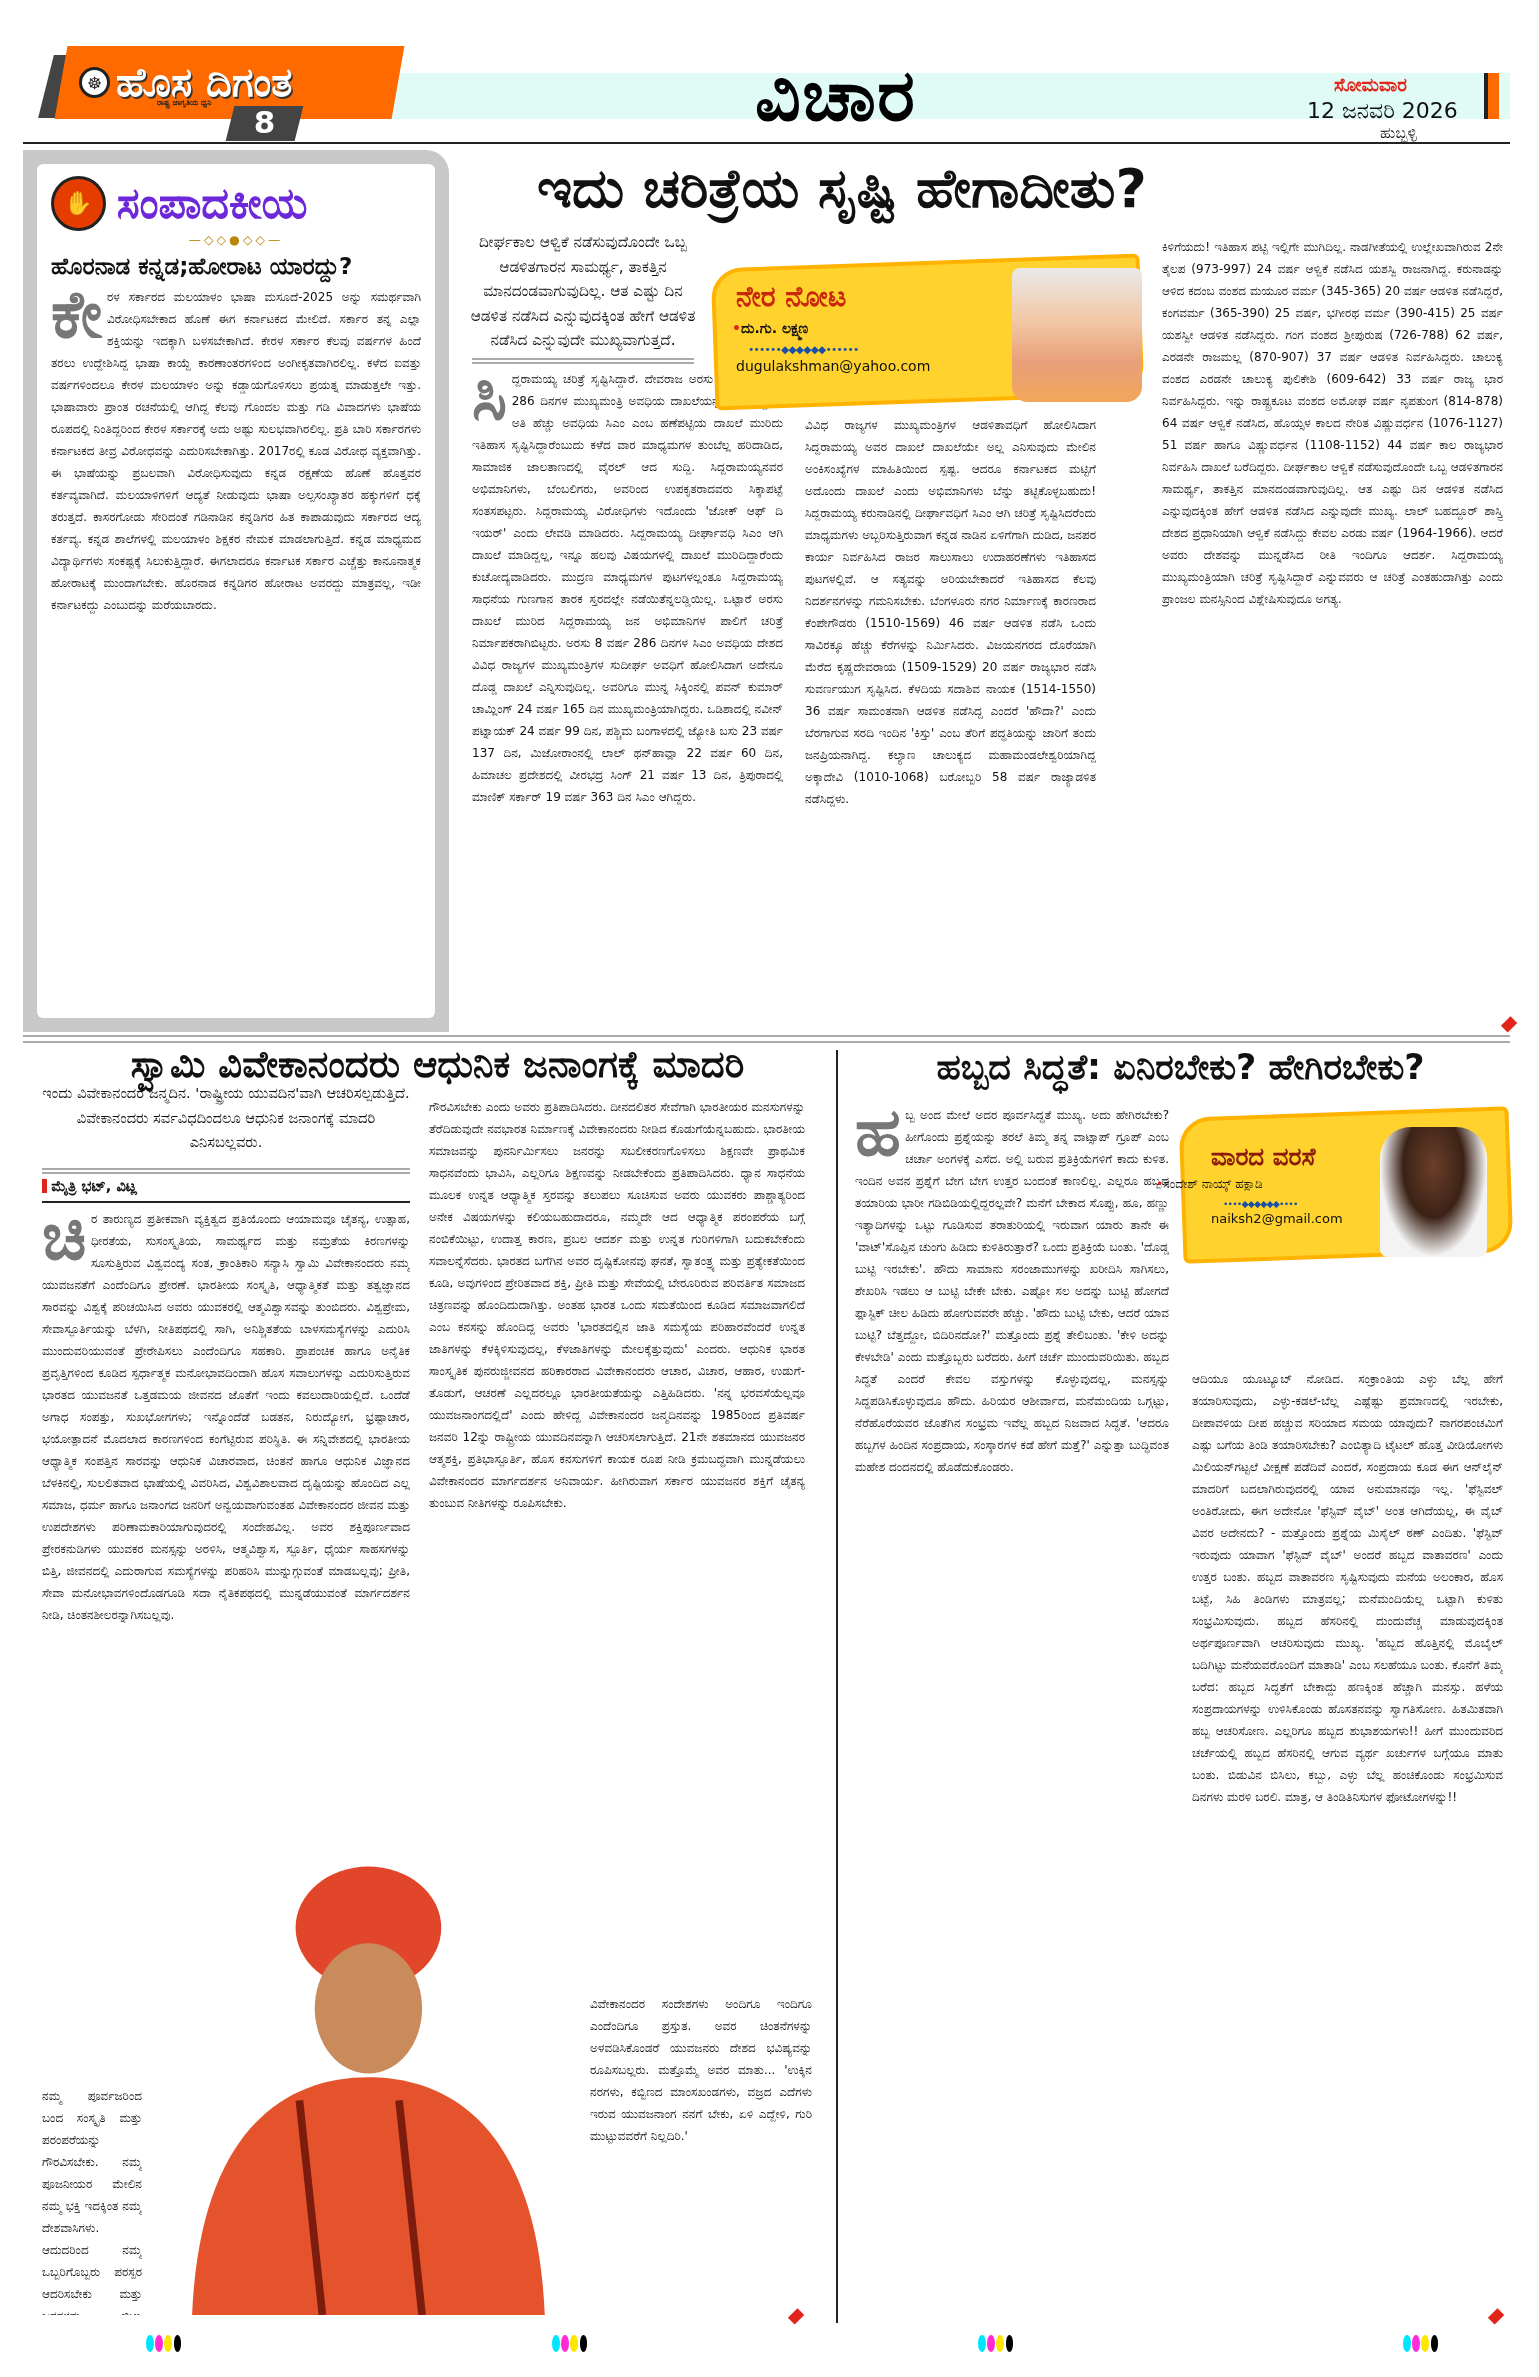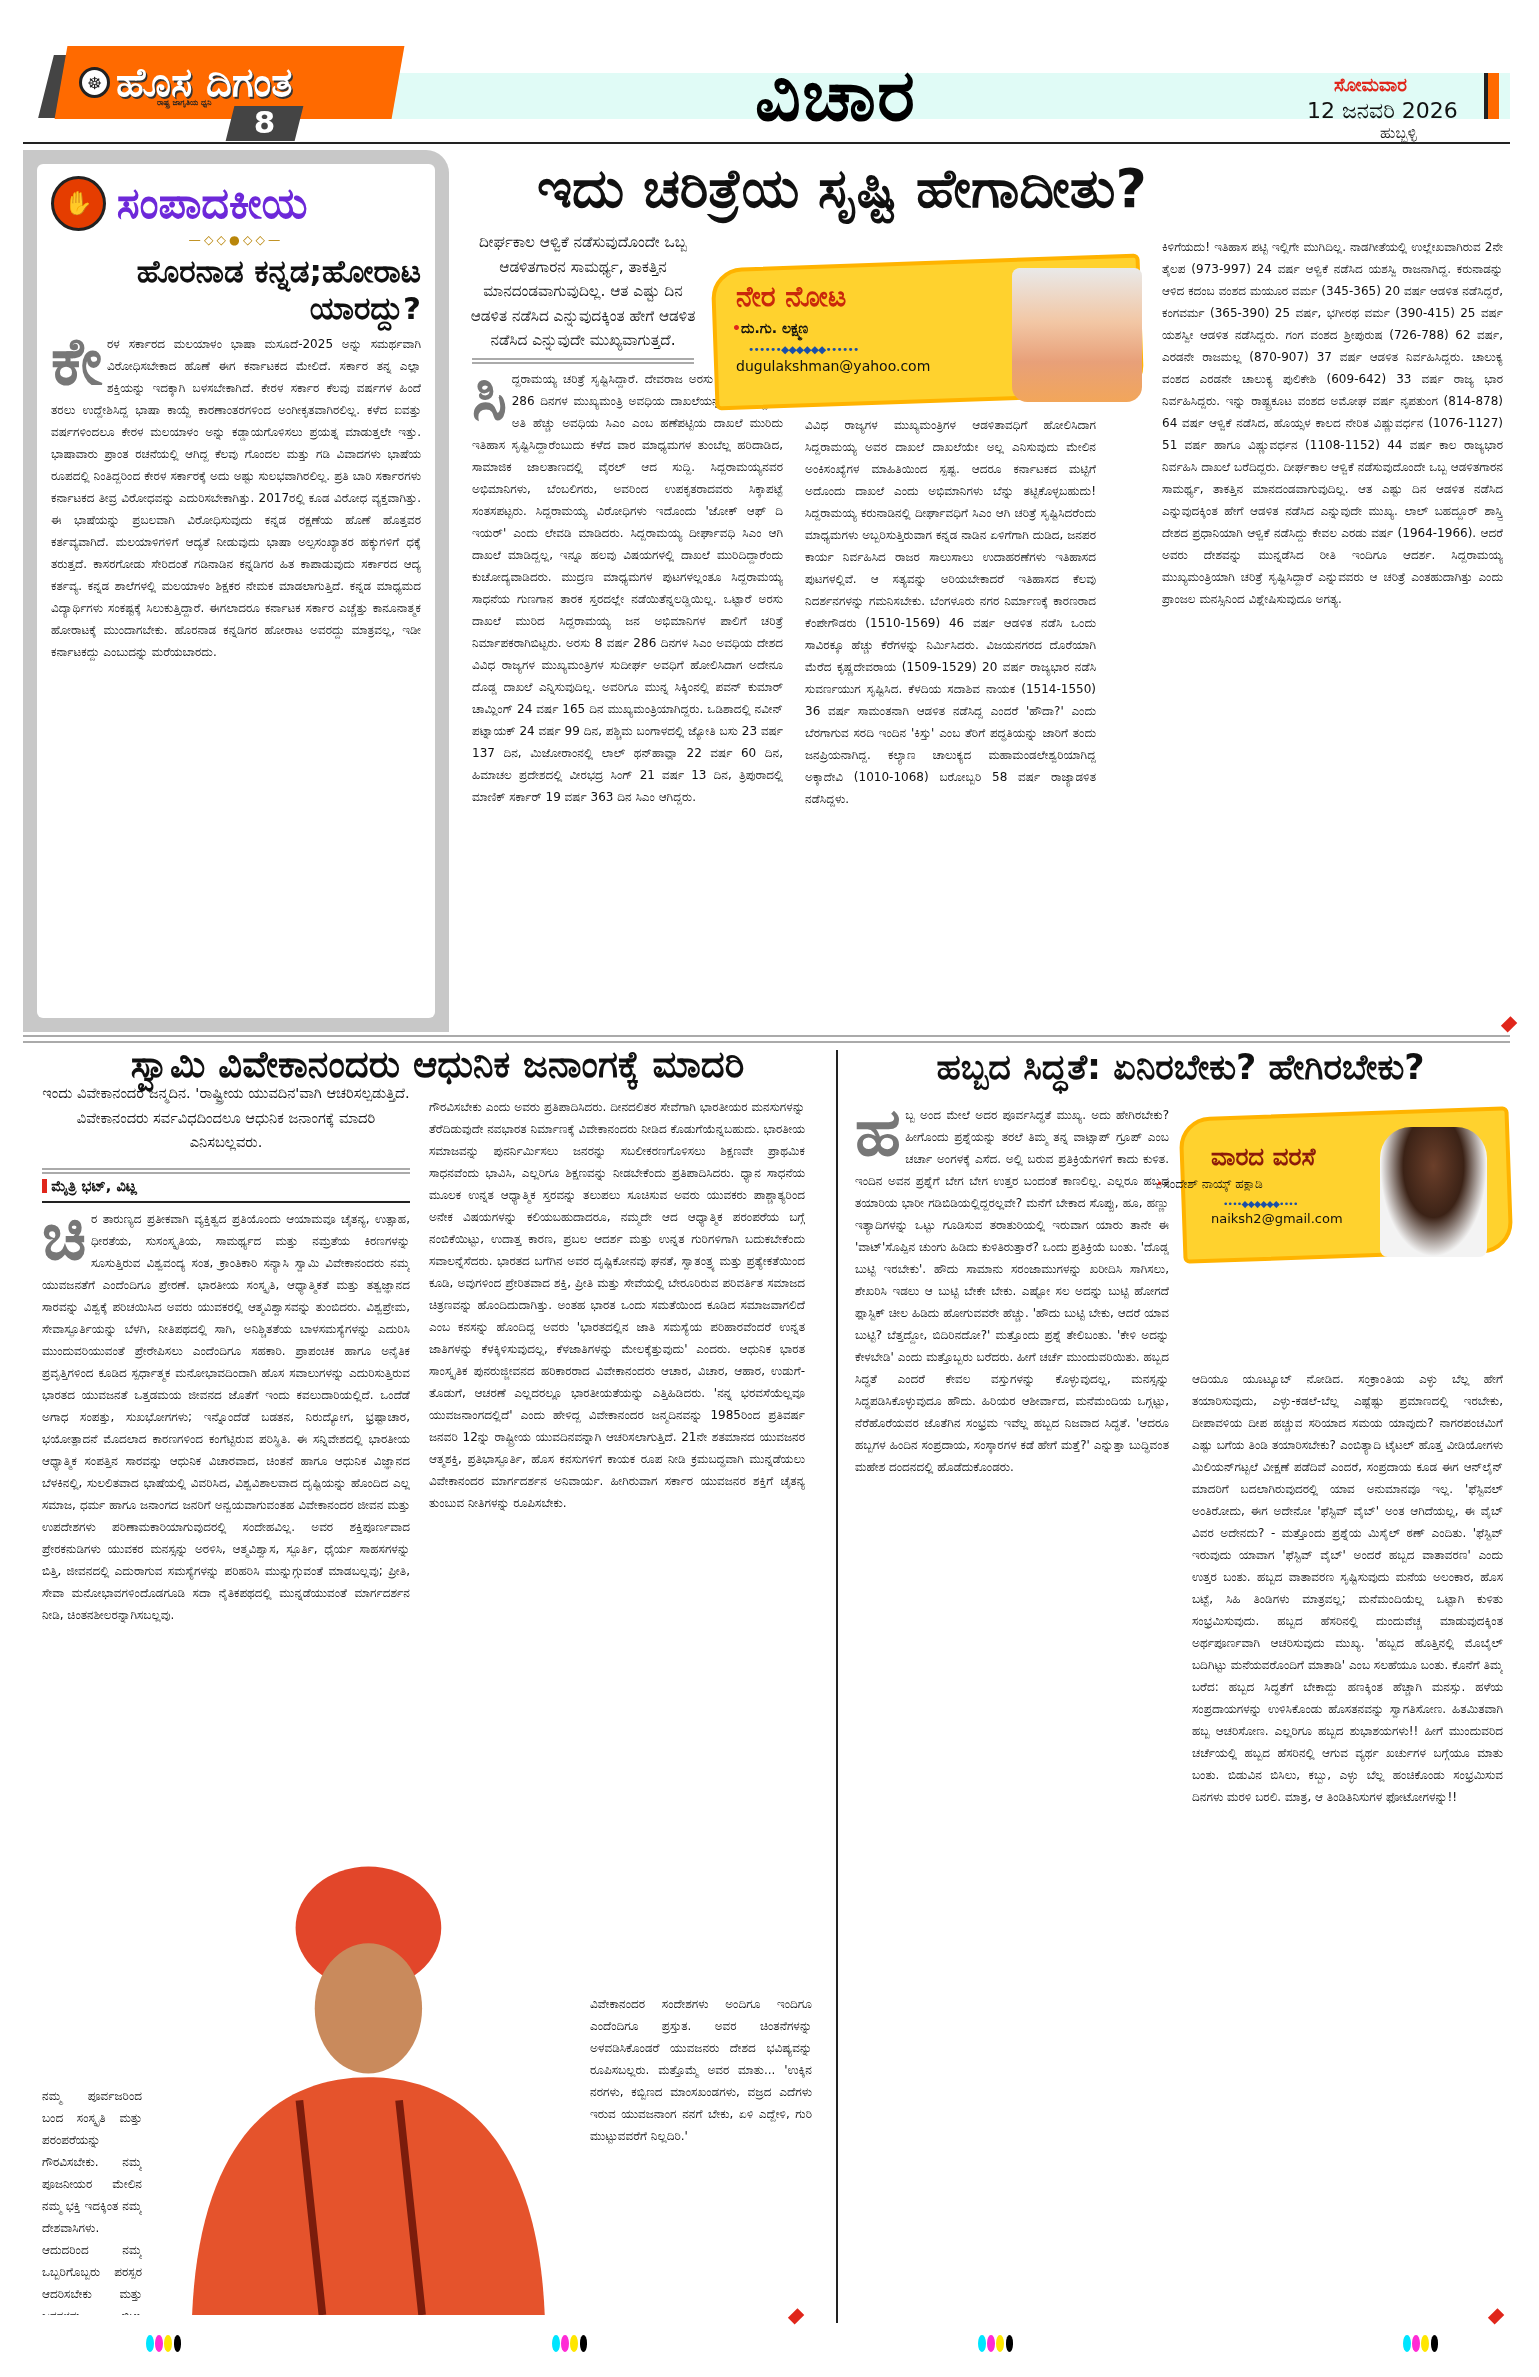--- a/index.html
+++ b/index.html
@@ -22,21 +22,21 @@
 #day-bar{left:1484px;top:73px;width:4.6px;height:46px;background:#222}
 #day-bar2{left:1488px;top:73px;width:10.7px;height:46px;background:#ff6a00}
 #rule-top{left:23px;top:142px;width:1487px;height:1.5px;background:#222}
 
 #edit-box{left:23px;top:150px;width:426px;height:882px;background:#c8c8c8;border-radius:0 23px 0 0;padding:14px}
 #edit-inner{background:#fff;width:100%;height:100%;border-radius:6.1px;padding:12.3px 14px}
 #edit-logo-row{display:flex;align-items:center;gap:10.7px}
 #edit-logo{width:55px;height:55px;border-radius:50%;background:#e53d00;border:3.1px solid #222;display:flex;align-items:center;justify-content:center;color:#fff;font-size:23px}
 #edit-heading{font-size:43px;font-weight:bold;color:#6d28d9}
 #edit-orn{text-align:center;color:#b9860b;font-size:12.3px;letter-spacing:3.1px;margin:1.5px 0 6.1px}
-#edit-title{font-size:31px;font-weight:bold;text-align:right;margin-bottom:6.1px}
+#edit-title{font-size:23px;font-weight:bold;text-align:left;margin-bottom:6.1px}
 .body-text{font-size:12px;line-height:22px;text-align:justify;color:#111}
 .dropcap{float:left;font-size:66px;line-height:57px;color:#777;margin-right:4.6px;font-weight:bold}
 
 #lead-title{left:537px;top:157px;width:981px;font-size:54px;font-weight:bold;text-align:left}
 #lead-quote{left:468px;top:230px;width:230px;text-align:center;font-size:15.3px;line-height:24.5px}
 #lead-quote-rule{left:472px;top:358px;width:222px;height:6.1px;border-top:2.3px solid #aaa;border-bottom:2.3px solid #aaa}
 #lead-col1{left:472px;top:368px;width:311px;height:567px;overflow:hidden}
 #lead-col2{left:805px;top:414px;width:291px;height:521px;overflow:hidden}
 #lead-col3{left:1162px;top:236px;width:341px;height:705px;overflow:hidden}
 #author-card1{left:713px;top:261px;width:429px;height:142px;background:#ffd22e;border:4.6px solid #ffb300;border-radius:31px 6.1px 31px 6.1px;transform:rotate(-2deg)}

